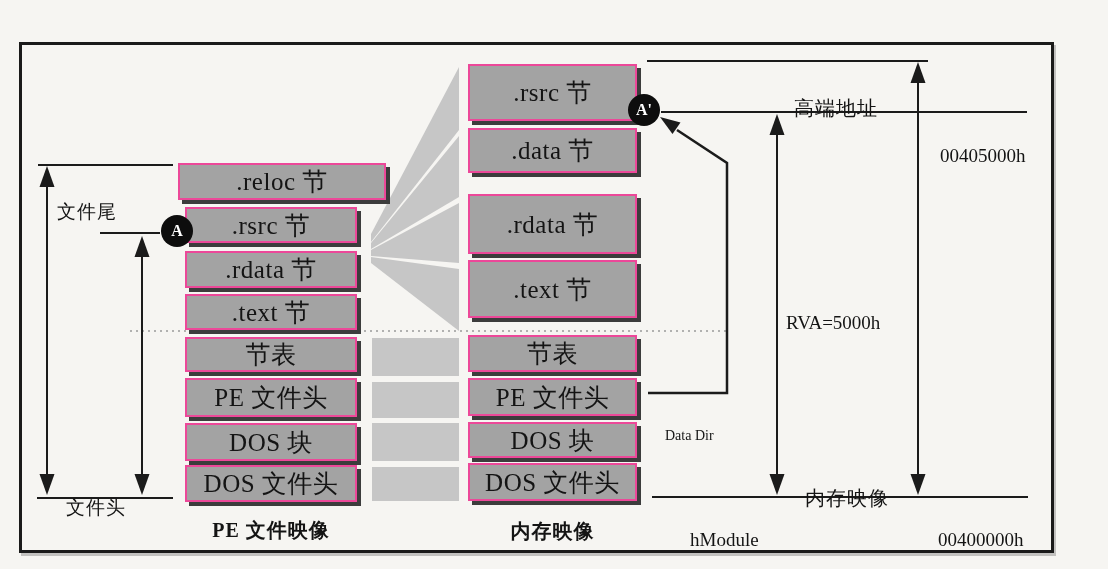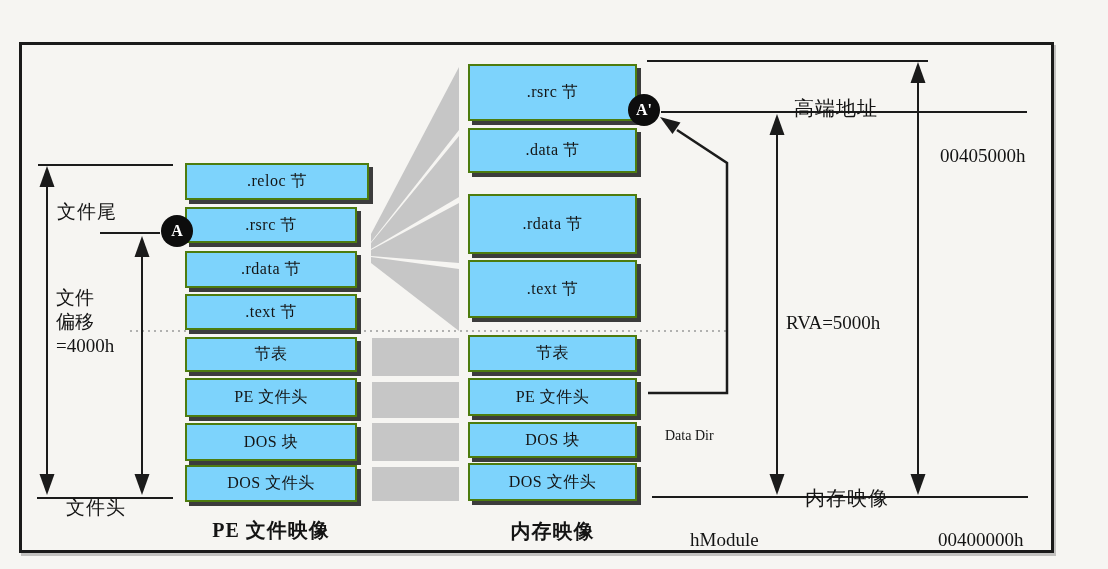--- a/index.html
+++ b/index.html
@@ -14,25 +14,25 @@
   #stage{position:absolute;left:0;top:0;width:1108px;height:569px;}
   .frame{
     position:absolute;left:19px;top:42px;width:1029px;height:505px;
     border:3px solid #1a1a1a;
     box-shadow:2px 3px 0 rgba(40,40,40,.25);
     background:transparent;
   }
   svg.overlay{position:absolute;left:0;top:0;width:1108px;height:569px;pointer-events:none;}
   .box{
     position:absolute;
-    background:#7dd3fc;
-    border:2px solid #4d7c0f;
+    background:#a3a3a3;
+    border:2px solid #ec4899;
     box-shadow:4px 4px 0 #3c3c3c;
     display:flex;align-items:center;justify-content:center;
-    font-size:16px;letter-spacing:.5px;
+    font-size:25px;letter-spacing:.5px;
     box-sizing:border-box;
     white-space:nowrap;
   }
   .lbl{position:absolute;font-size:19px;line-height:1.15;white-space:nowrap;margin-top:24px;}
   .lbl.cjk{letter-spacing:1px;}
   .caption{position:absolute;font-size:20px;text-align:center;letter-spacing:1px;font-weight:600;}
   .badge{
     position:absolute;width:32px;height:32px;border-radius:50%;
     background:#0d0d0d;color:#ffffff;
     display:flex;align-items:center;justify-content:center;
@@ -93,21 +93,21 @@
       <polygon points="777,114 769.5,135 784.5,135" fill="#1b1b1b"></polygon>
       <polygon points="777,495 769.5,474 784.5,474" fill="#1b1b1b"></polygon>
     </g>
 
     <g>
       <polyline points="648,393 727,393 727,163 677,130" fill="none" stroke="#1b1b1b" stroke-width="2.5"></polyline>
       <polygon points="660,117 672.5,134 680.5,122.5" fill="#1b1b1b"></polygon>
     </g>
   </svg>
 
-  <div class="box" style="left:185px;top:163px;width:184px;height:37px">.reloc 节</div>
+  <div class="box" style="left:178px;top:163px;width:208px;height:37px">.reloc 节</div>
   <div class="box" style="left:185px;top:207px;width:172px;height:36px">.rsrc 节</div>
   <div class="box" style="left:185px;top:251px;width:172px;height:37px">.rdata 节</div>
   <div class="box" style="left:185px;top:294px;width:172px;height:36px">.text 节</div>
   <div class="box" style="left:185px;top:337px;width:172px;height:35px">节表</div>
   <div class="box" style="left:185px;top:378px;width:172px;height:39px">PE 文件头</div>
   <div class="box" style="left:185px;top:423px;width:172px;height:38px">DOS 块</div>
   <div class="box" style="left:185px;top:465px;width:172px;height:37px">DOS 文件头</div>
 
   <div class="box" style="left:468px;top:64px;width:169px;height:57px">.rsrc 节</div>
   <div class="box" style="left:468px;top:128px;width:169px;height:45px">.data 节</div>
@@ -115,25 +115,20 @@
   <div class="box" style="left:468px;top:260px;width:169px;height:58px">.text 节</div>
   <div class="box" style="left:468px;top:335px;width:169px;height:37px">节表</div>
   <div class="box" style="left:468px;top:378px;width:169px;height:38px">PE 文件头</div>
   <div class="box" style="left:468px;top:422px;width:169px;height:36px">DOS 块</div>
   <div class="box" style="left:468px;top:463px;width:169px;height:38px">DOS 文件头</div>
 
   <div class="badge" style="left:161px;top:215px">A</div>
   <div class="badge" style="left:628px;top:94px">A'</div>
 
   <div class="lbl cjk" style="left:57px;top:177px">文件尾</div>
-  <div class="offset-block">
-    <div>文件</div>
-    <div>偏移</div>
-    <div>=4000h</div>
-  </div>
   <div class="lbl cjk" style="left:66px;top:473px">文件头</div>
 
   <div class="lbl cjk" style="left:794px;top:73px;font-size:20px">高端地址</div>
   <div class="lbl" style="left:940px;top:121px">00405000h</div>
   <div class="lbl" style="left:786px;top:288px">RVA=5000h</div>
   <div class="lbl" style="left:665px;top:404px;font-size:14px">Data Dir</div>
   <div class="lbl cjk" style="left:805px;top:463px;font-size:20px">内存映像</div>
   <div class="lbl" style="left:690px;top:505px">hModule</div>
   <div class="lbl" style="left:938px;top:505px">00400000h</div>
 

